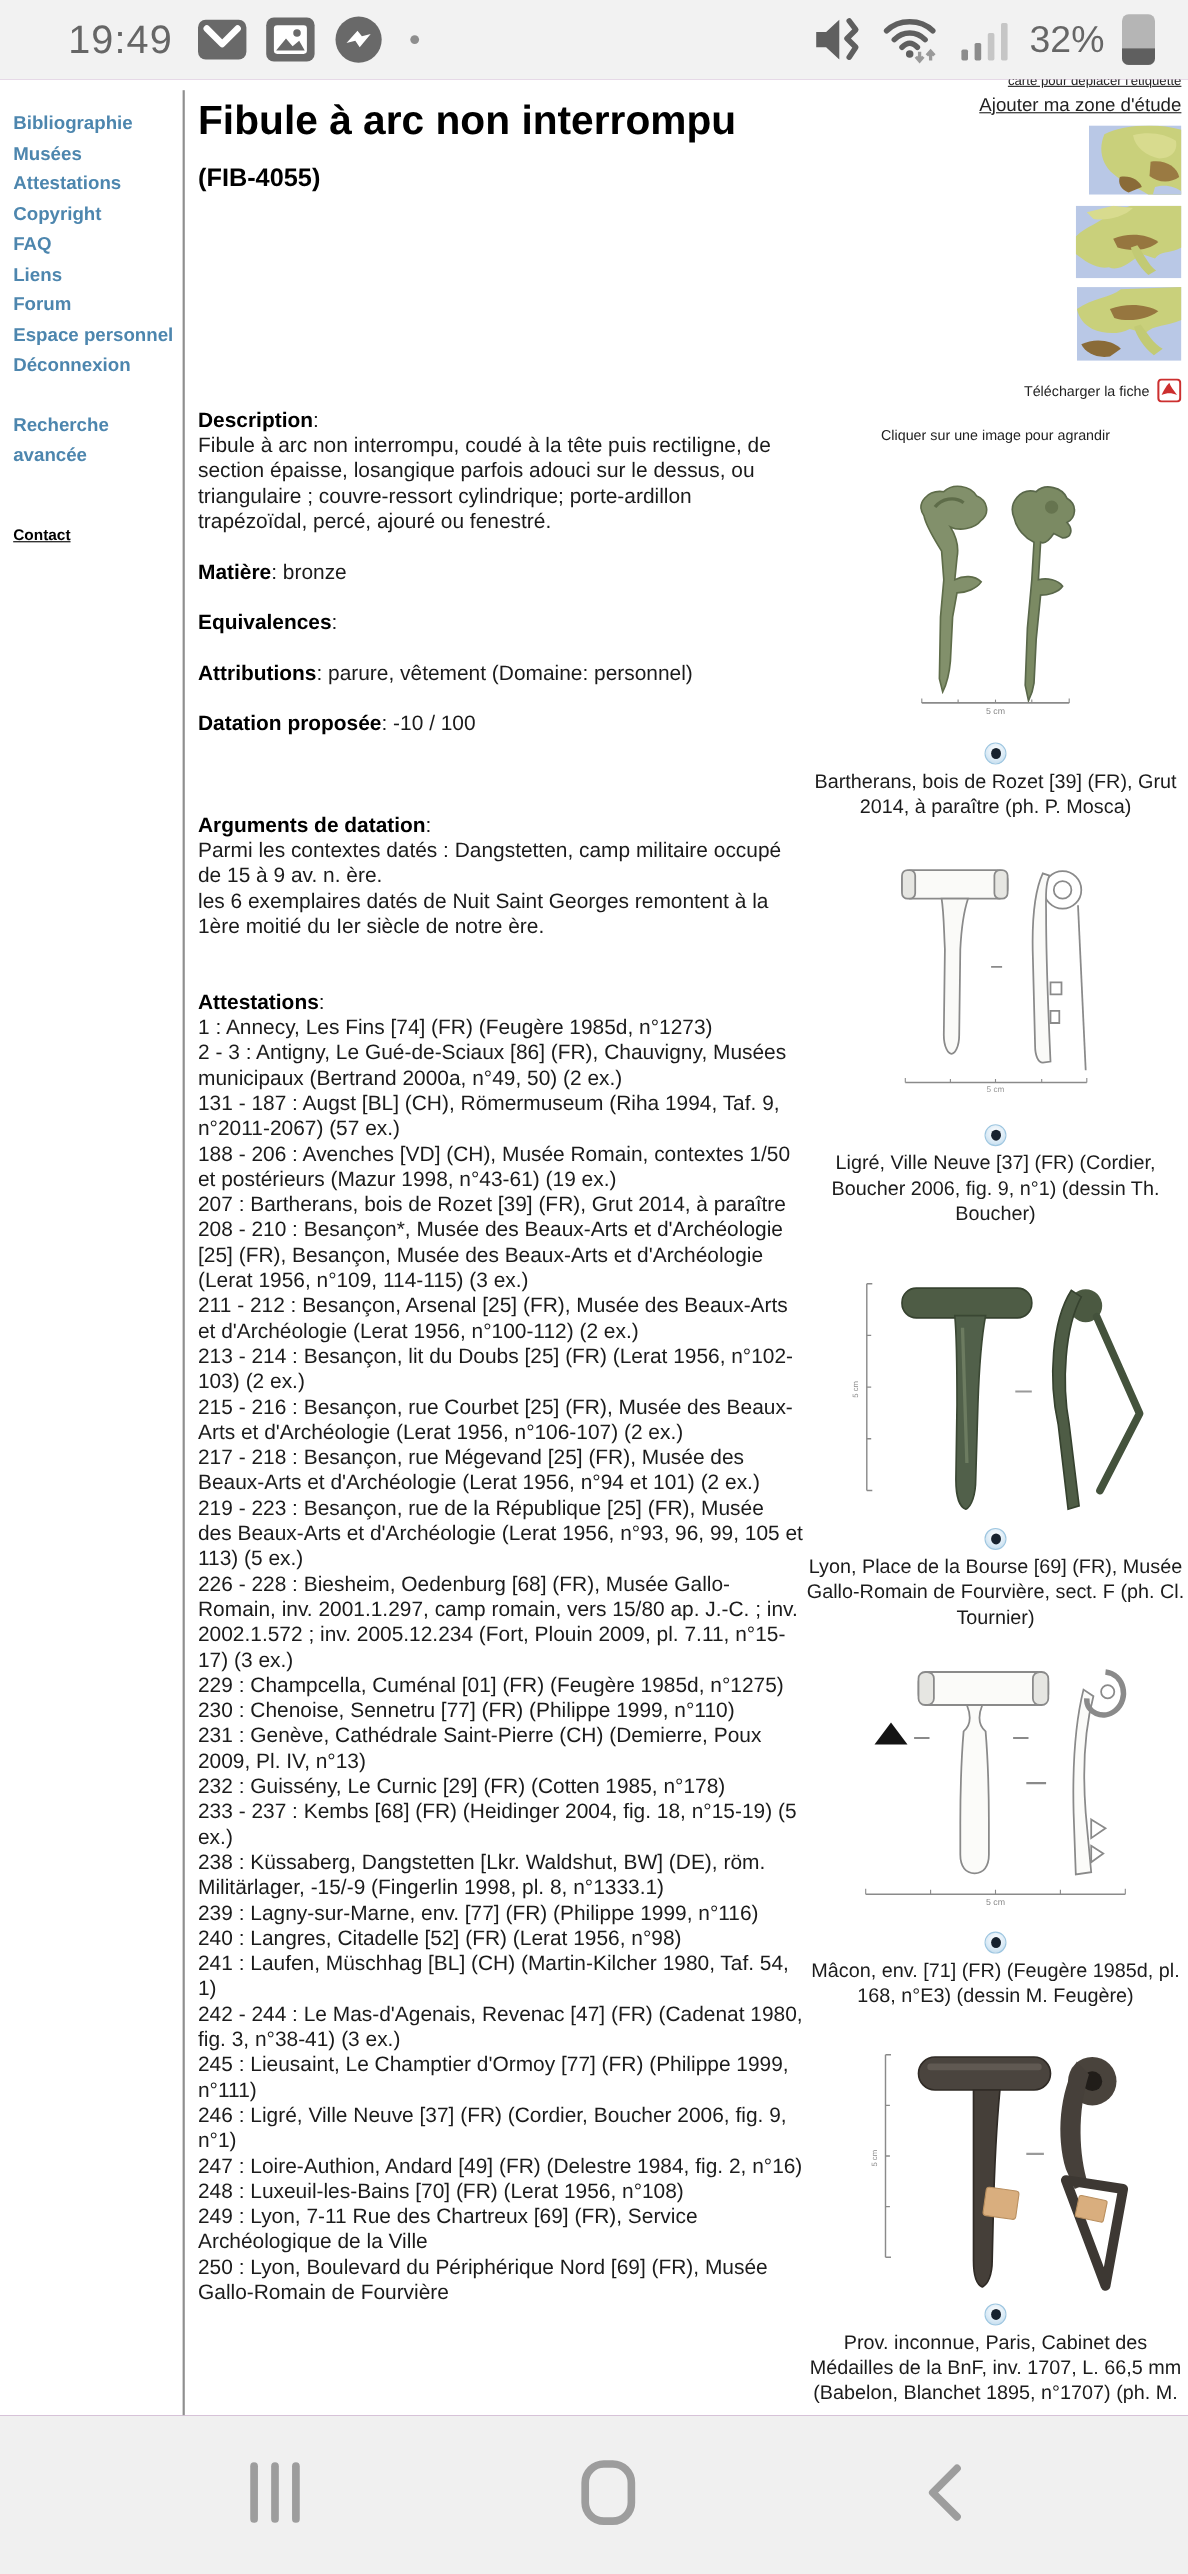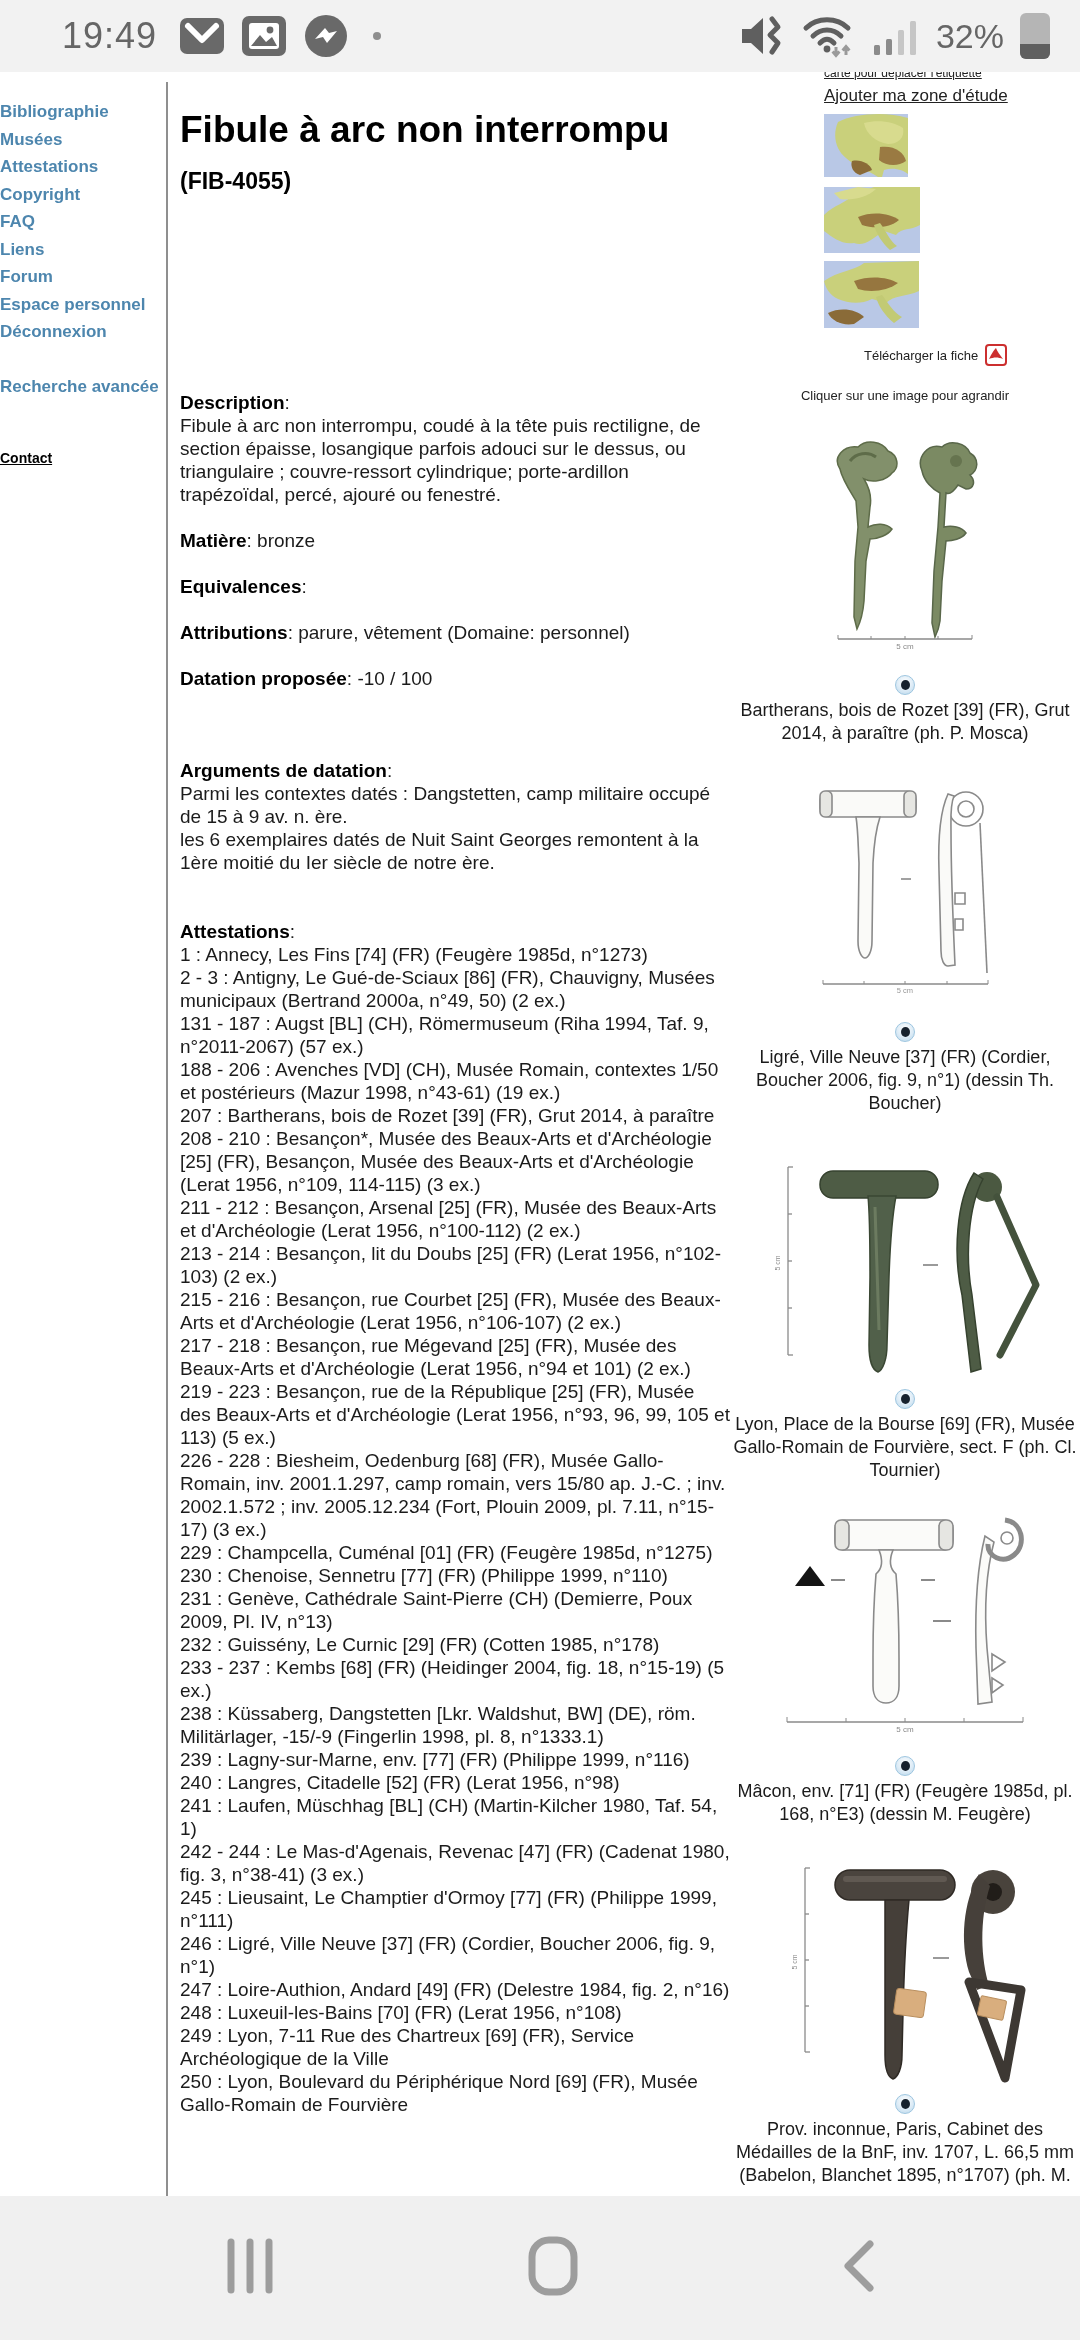--- a/index.html
+++ b/index.html
@@ -19,39 +19,39 @@
 
   
   .navbar { position:absolute; bottom:0; left:0; width:1080px; height:144px; background:#f0f0f0; z-index:10; }
   .nav-btn { position:absolute; top:38px; }
 
   
   .content { position:absolute; top:72px; left:0; width:1080px; height:2124px; background:#fff; overflow:hidden; z-index:1; }
   .vdivider { position:absolute; left:166px; top:10px; bottom:0; width:2px; background:#8f8f8f; }
 
   
-  .sidebar { position:absolute; left:0; top:0; width:164px; padding:26px 0 0 0; }
+  .sidebar { position:absolute; left:0; top:0; width:164px; padding:26px 0 0 12px; }
   .side-link { display:block; color:#4d86ae; font-weight:700; font-size:17px; line-height:27.5px; text-decoration:none; cursor:pointer; }
   .side-link.adv { margin-top:27px; }
   .contact-link { display:inline-block; margin-top:50px; color:#000; font-weight:700; font-size:14px; text-decoration:underline; cursor:pointer; }
 
   
   .main { position:absolute; left:180px; top:0; width:550px; font-size:19px; line-height:23px; color:#1b1b1b; }
-  .main h1 { margin-top:36px; font-size:37px; line-height:44px; font-weight:700; color:#000; }
+  .main h1 { margin-top:16px; font-size:37px; line-height:44px; font-weight:700; color:#000; }
   .fiche-code { margin-top:18px; font-size:23px; font-weight:700; color:#000; }
   .sec { margin-top:23px; }
   .sec-desc { margin-top:198px; }
   .sec-args { margin-top:69px; }
   .sec-att { margin-top:46px; }
   .main b { color:#000; }
   .att-line { }
 
   
   .right { position:absolute; left:730px; top:0; width:350px; display:flex; flex-direction:column; align-items:center; color:#1b1b1b; }
-  .topblock { width:250px; align-self:flex-end; margin-right:6px; display:flex; flex-direction:column; align-items:flex-start; margin-top:-10px; }
+  .topblock { width:250px; align-self:flex-end; margin-right:6px; display:flex; flex-direction:column; align-items:flex-end; margin-top:-10px; }
   .cutline { font-size:12px; line-height:23px; text-decoration:underline; color:#222; white-space:nowrap; }
   .addzone { font-size:17px; line-height:22px; text-decoration:underline; color:#222; cursor:pointer; }
   .map { display:block; cursor:pointer; }
   .map1 { margin-top:7px; }
   .map2 { margin-top:10px; }
   .map3 { margin-top:8px; }
   .dlrow { margin-top:16px; display:flex; align-items:center; gap:7px; font-size:13px; color:#222; cursor:pointer;margin-left:40px; }
   .hint { margin-top:22px; font-size:13px; color:#222; }
   .figimg { display:block; cursor:pointer; }
   .fig1 { margin-top:28px; }

